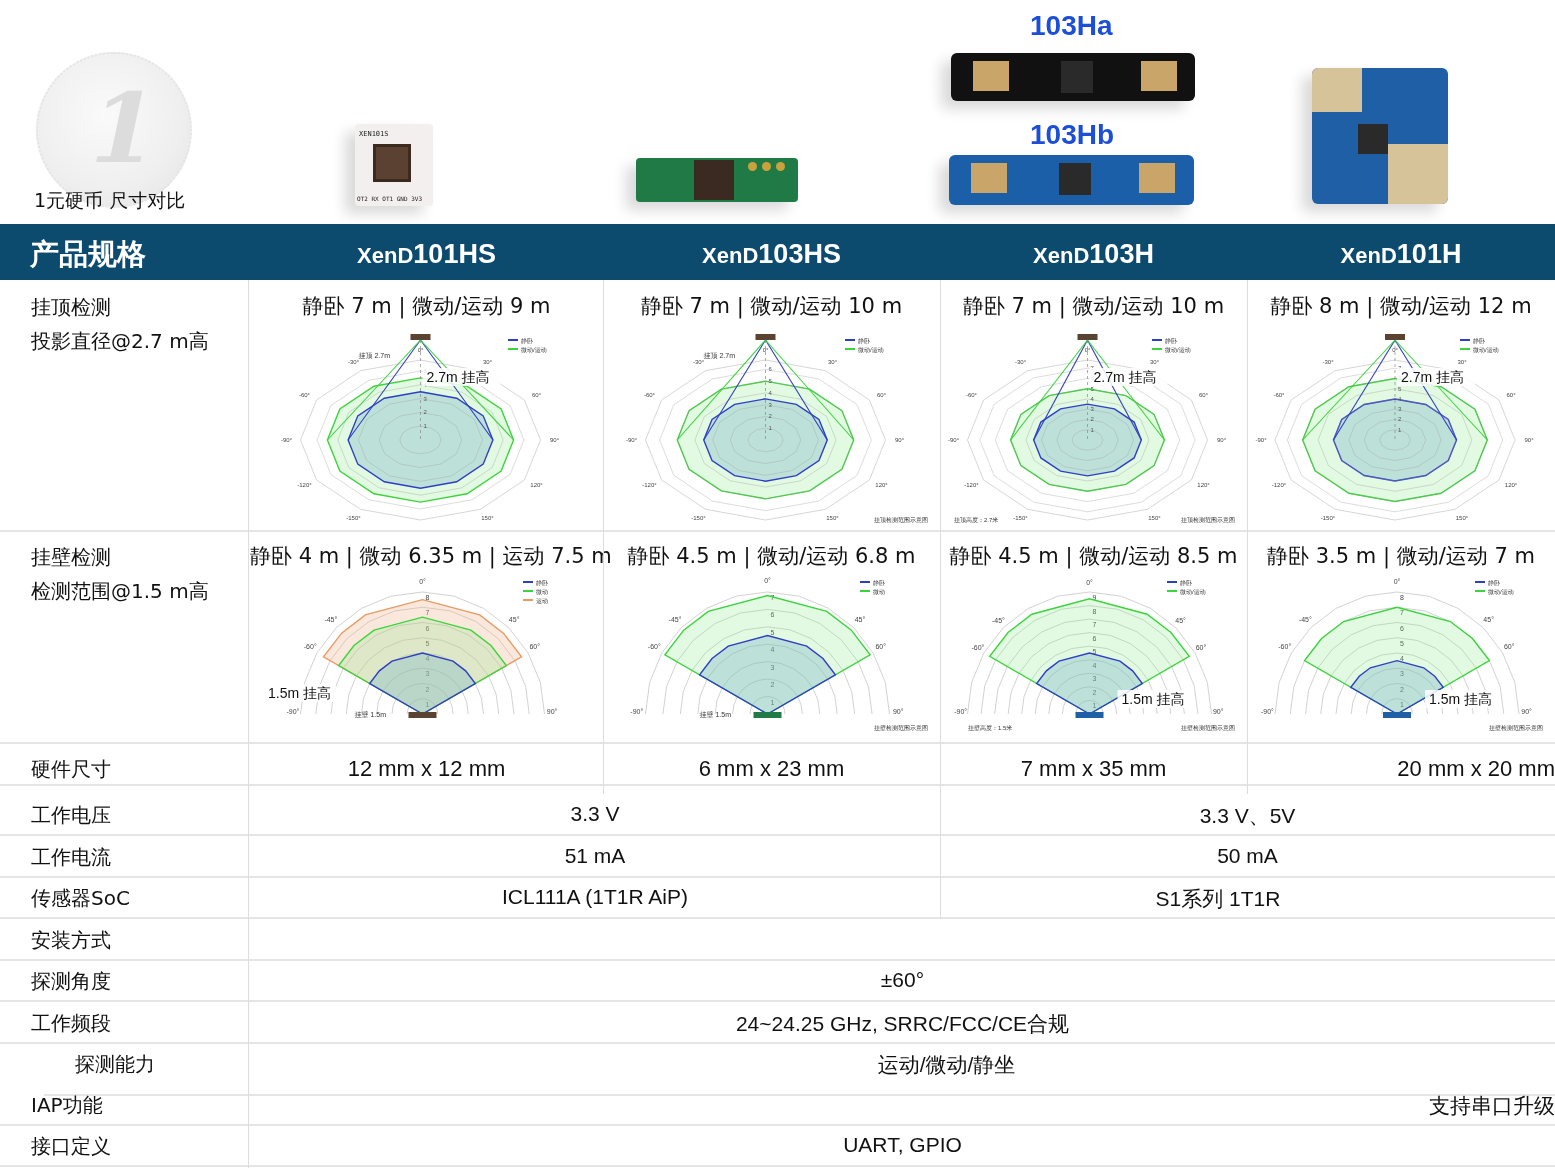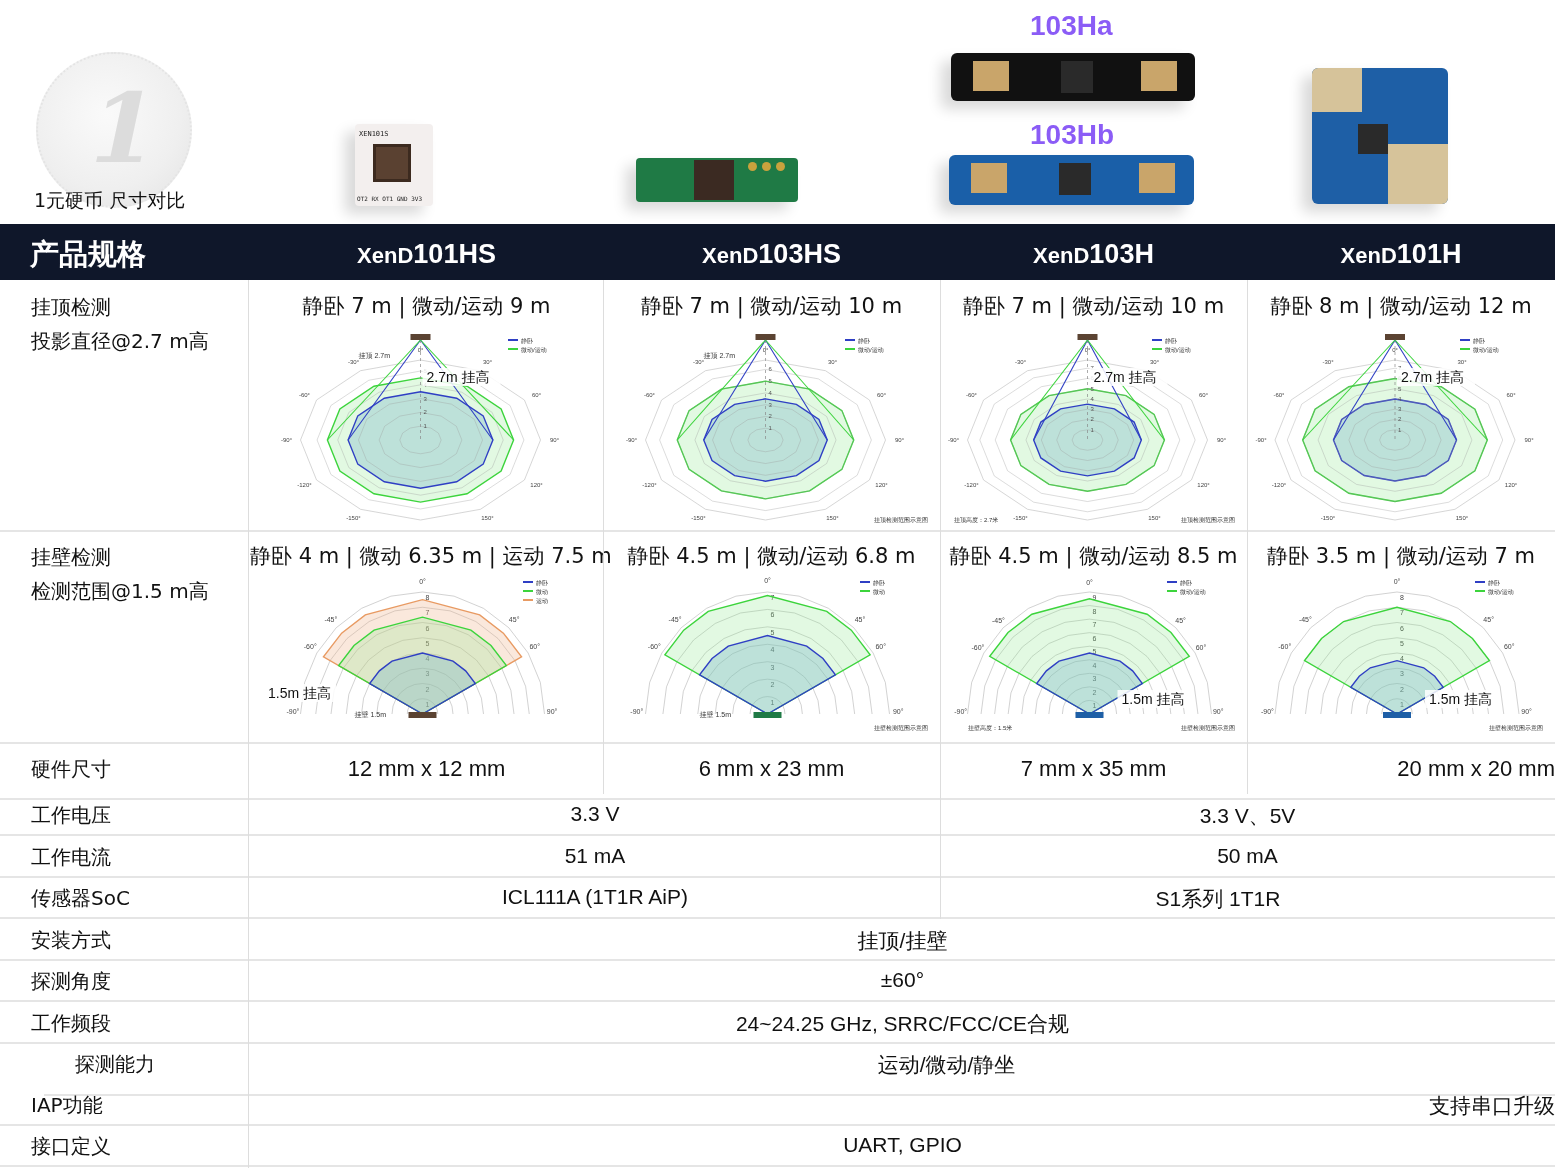--- a/index.html
+++ b/index.html
@@ -9,31 +9,31 @@
   .coin .one { position: absolute; left: 52px; top: 18px; font-size: 96px; font-weight: bold; color: #dcdcdc; font-family: "DejaVu Serif", serif; transform: skewX(-12deg); }
   .coin-caption { position: absolute; left: 34px; top: 188px; font-size: 19px; color: #111; }
   .pcb { position: absolute; border-radius: 4px; box-shadow: -10px 8px 14px rgba(0,0,0,0.15); }
   .pcb-101hs { left: 355px; top: 124px; width: 78px; height: 82px; background: #f3efee; }
   .pcb-101hs .chip { position: absolute; left: 18px; top: 20px; width: 38px; height: 38px; background: #5a4131; border: 3px solid #3c2a1f; }
   .pcb-101hs .lbl { position: absolute; left: 4px; top: 6px; font-size: 7px; font-family: "DejaVu Sans Mono", monospace; color: #222; }
   .pcb-101hs .pins { position: absolute; left: 2px; bottom: 4px; font-size: 6px; font-family: "DejaVu Sans Mono", monospace; color: #222; }
   .pcb-103hs { left: 636px; top: 158px; width: 162px; height: 44px; background: #1f7a45; }
   .pcb-103hs .chip { position: absolute; left: 58px; top: 2px; width: 40px; height: 40px; background: #3b2a22; }
   .pcb-103hs .dot { position: absolute; top: 4px; width: 9px; height: 9px; border-radius: 50%; background: #c9a23d; }
-  .board-title { position: absolute; font-family: "Liberation Sans", sans-serif; font-weight: bold; font-size: 28px; color: #8b5cf6; }
+  .board-title { position: absolute; font-family: "Liberation Sans", sans-serif; font-weight: bold; font-size: 28px; color: #1d4ed8; }
   .pcb-103ha { left: 951px; top: 53px; width: 244px; height: 48px; background: #111; border-radius: 6px; }
   .pcb-103hb { left: 949px; top: 155px; width: 245px; height: 50px; background: #1a5fa8; border-radius: 6px; }
   .pcb-long .ant { position: absolute; top: 8px; width: 36px; height: 30px; background: #c9a56a; }
   .pcb-long .chip { position: absolute; left: 110px; top: 8px; width: 32px; height: 32px; background: #2a2a2a; }
   .pcb-101h { left: 1312px; top: 68px; width: 136px; height: 136px; background: #1e5fa6; border-radius: 6px; overflow: hidden; }
   .pcb-101h .ant1 { position: absolute; left: 0; top: 0; width: 50px; height: 44px; background: #d6c39a; }
   .pcb-101h .ant2 { position: absolute; right: 0; bottom: 0; width: 60px; height: 60px; background: #d6c39a; }
   .pcb-101h .chip { position: absolute; left: 46px; top: 56px; width: 30px; height: 30px; background: #2a2a2a; }
 
-  .hdr { position: absolute; left: 0; top: 224px; width: 1555px; height: 56px; background: #0f172a; color: #fff; }
+  .hdr { position: absolute; left: 0; top: 224px; width: 1555px; height: 56px; background: #0c4a6e; color: #fff; }
   .hdr .c { position: absolute; top: 0; height: 56px; line-height: 60px; text-align: center; font-weight: bold; font-family: "Liberation Sans", sans-serif; font-size: 27px; }
   .hdr .title { left: 30px; text-align: left; font-size: 29px; font-family: "DejaVu Sans", sans-serif; line-height: 60px; }
   .hdr .small { font-size: 22px; }
 
   .row { position: absolute; left: 0; width: 1555px; border-bottom: 2px solid #e5e5e5; }
   .lbl-cell { position: absolute; left: 31px; font-size: 20px; color: #111; line-height: 34px; }
   .vline { position: absolute; width: 1px; background: #ddd; }
   .cell { position: absolute; text-align: center; font-size: 22px; color: #111; font-family: "Liberation Sans", sans-serif; }
   .val { position: absolute; text-align: center; font-size: 21px; color: #111; font-family: "Liberation Sans", "DejaVu Sans", sans-serif; }
   .chart-title { position: absolute; text-align: center; font-size: 21px; color: #111; white-space: nowrap; }
@@ -416,21 +416,21 @@
       <line x1="228" y1="10" x2="238" y2="10" stroke="#2f3fc4" stroke-width="2"></line>
       <text x="241" y="12.5" font-size="6" fill="#333">静卧</text>
       <line x1="228" y1="19" x2="238" y2="19" stroke="#3cd43c" stroke-width="2"></line>
       <text x="241" y="21.5" font-size="6" fill="#333">微动/运动</text>
       <rect x="178" y="118" width="72" height="18" fill="rgba(255,255,255,0.85)"></rect>
       <text x="182" y="132" font-size="14" fill="#111">1.5m 挂高</text>
       <text x="296" y="158" font-size="6" fill="#333" text-anchor="end">挂壁检测范围示意图</text>
     </svg>
 </div>
 
-<div class="row" style="top:744px; height:56px;">
+<div class="row" style="top:744px; height:42px;">
   <div class="lbl-cell" style="top:8px;">硬件尺寸</div>
   <div class="cell" style="left:250px; width:353px; top:12px;">12 mm x 12 mm</div>
   <div class="cell" style="left:603px; width:337px; top:12px;">6 mm x 23 mm</div>
   <div class="cell" style="left:940px; width:307px; top:12px;">7 mm x 35 mm</div>
   <div class="cell" style="left:1247px; width:308px; top:12px;text-align:right;">20 mm x 20 mm</div>
 </div>
 
 <div class="row" style="top:794px; height:42px;">
   <div class="lbl-cell" style="top:4px;">工作电压</div>
   <div class="val" style="left:250px; width:690px; top:8px;">3.3 V</div>
@@ -442,21 +442,20 @@
   <div class="val" style="left:940px; width:615px; top:8px;">50 mA</div>
 </div>
 <div class="row" style="top:878px; height:41px;">
   <div class="lbl-cell" style="top:3px;">传感器SoC</div>
   <div class="val" style="left:250px; width:690px; top:7px;">ICL111A (1T1R AiP)</div>
   <div class="val" style="left:940px; width:556px; top:7px;">S1系列 1T1R</div>
 </div>
 
 <div class="row" style="top:919px; height:42px;">
   <div class="lbl-cell" style="top:4px;">安装方式</div>
-  <div class="val" style="left:250px; width:1305px; top:8px;">挂顶/挂壁</div>
 </div>
 <div class="row" style="top:961px; height:41px;">
   <div class="lbl-cell" style="top:3px;">探测角度</div>
   <div class="val" style="left:250px; width:1305px; top:7px;">±60°</div>
 </div>
 <div class="row" style="top:1002px; height:42px;">
   <div class="lbl-cell" style="top:4px;">工作频段</div>
   <div class="val" style="left:250px; width:1305px; top:8px;">24~24.25 GHz, SRRC/FCC/CE合规</div>
 </div>
 <div class="row" style="top:1044px; height:52px;margin-left:44px;">

